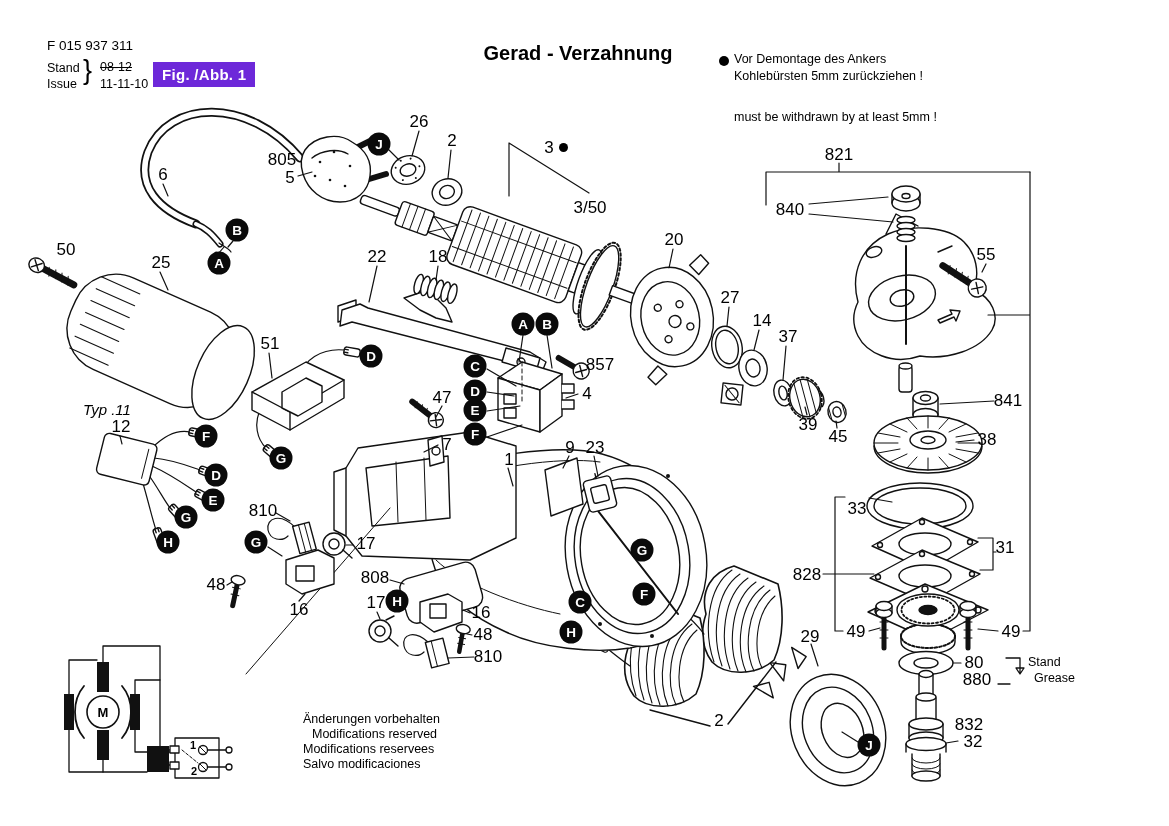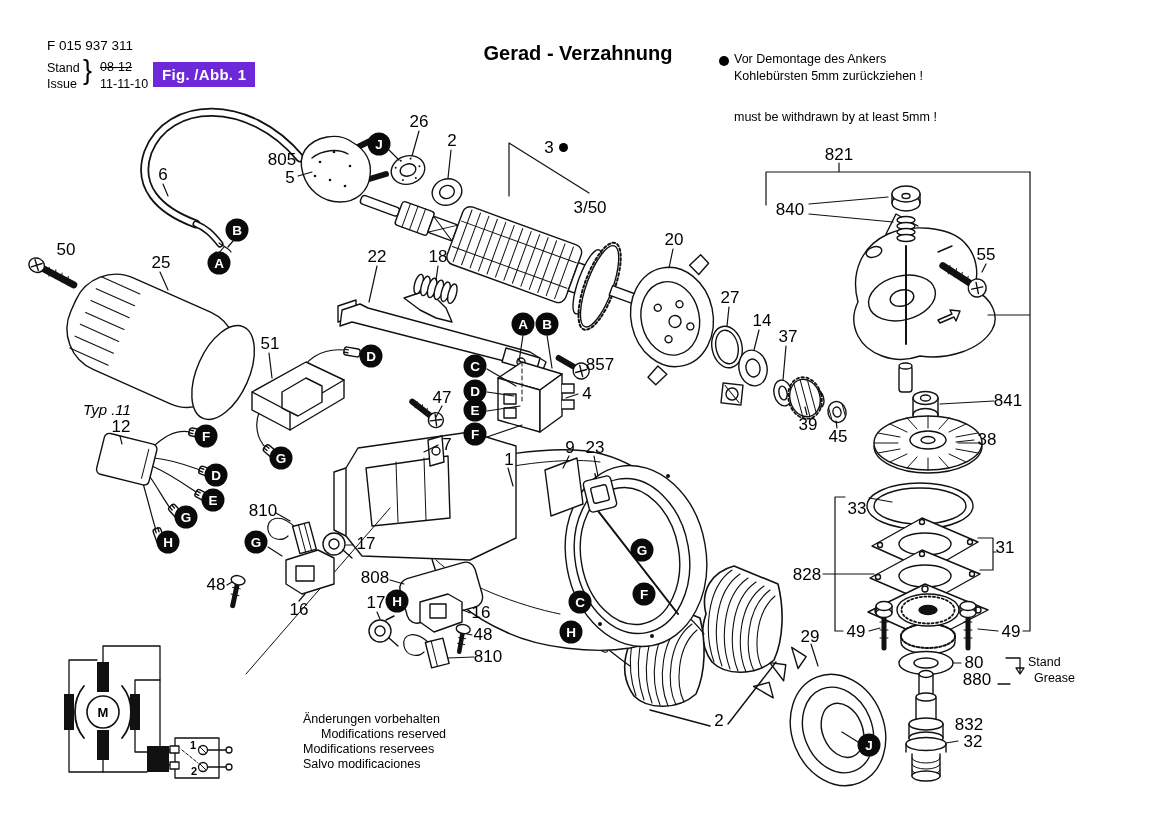--- a/index.html
+++ b/index.html
@@ -516,21 +516,21 @@
 <span class="hl" style="left:100px;top:77px">11-11-10</span>
 <span class="badge" style="left:153px;top:62px">Fig. /Abb. 1</span>
 <span class="title" style="left:578px;top:53px">Gerad - Verzahnung</span>
 
 <span class="dot" style="left:719px;top:56px;width:10px;height:10px"></span>
 <span class="hl" style="left:734px;top:52px">Vor Demontage des Ankers</span>
 <span class="hl" style="left:734px;top:69px">Kohlebürsten 5mm zurückziehen !</span>
 <span class="hl" style="left:734px;top:110px">must be withdrawn by at least 5mm !</span>
 
 <span class="hl" style="left:303px;top:712px">Änderungen vorbehalten</span>
-<span class="hl" style="left:321px;top:727px">Modifications reserved</span>
+<span class="hl" style="left:312px;top:727px">Modifications reserved</span>
 <span class="hl" style="left:303px;top:742px">Modifications reservees</span>
 <span class="hl" style="left:303px;top:757px">Salvo modificaciones</span>
 
 <span class="hl" style="left:1028px;top:655px">Stand</span>
 <span class="hl" style="left:1034px;top:671px">Grease</span>
 
 <b class="pl" style="left:66px;top:249px">50</b>
 <b class="pl" style="left:161px;top:262px">25</b>
 <b class="pl" style="left:163px;top:174px">6</b>
 <b class="pl" style="left:282px;top:159px">805</b>

